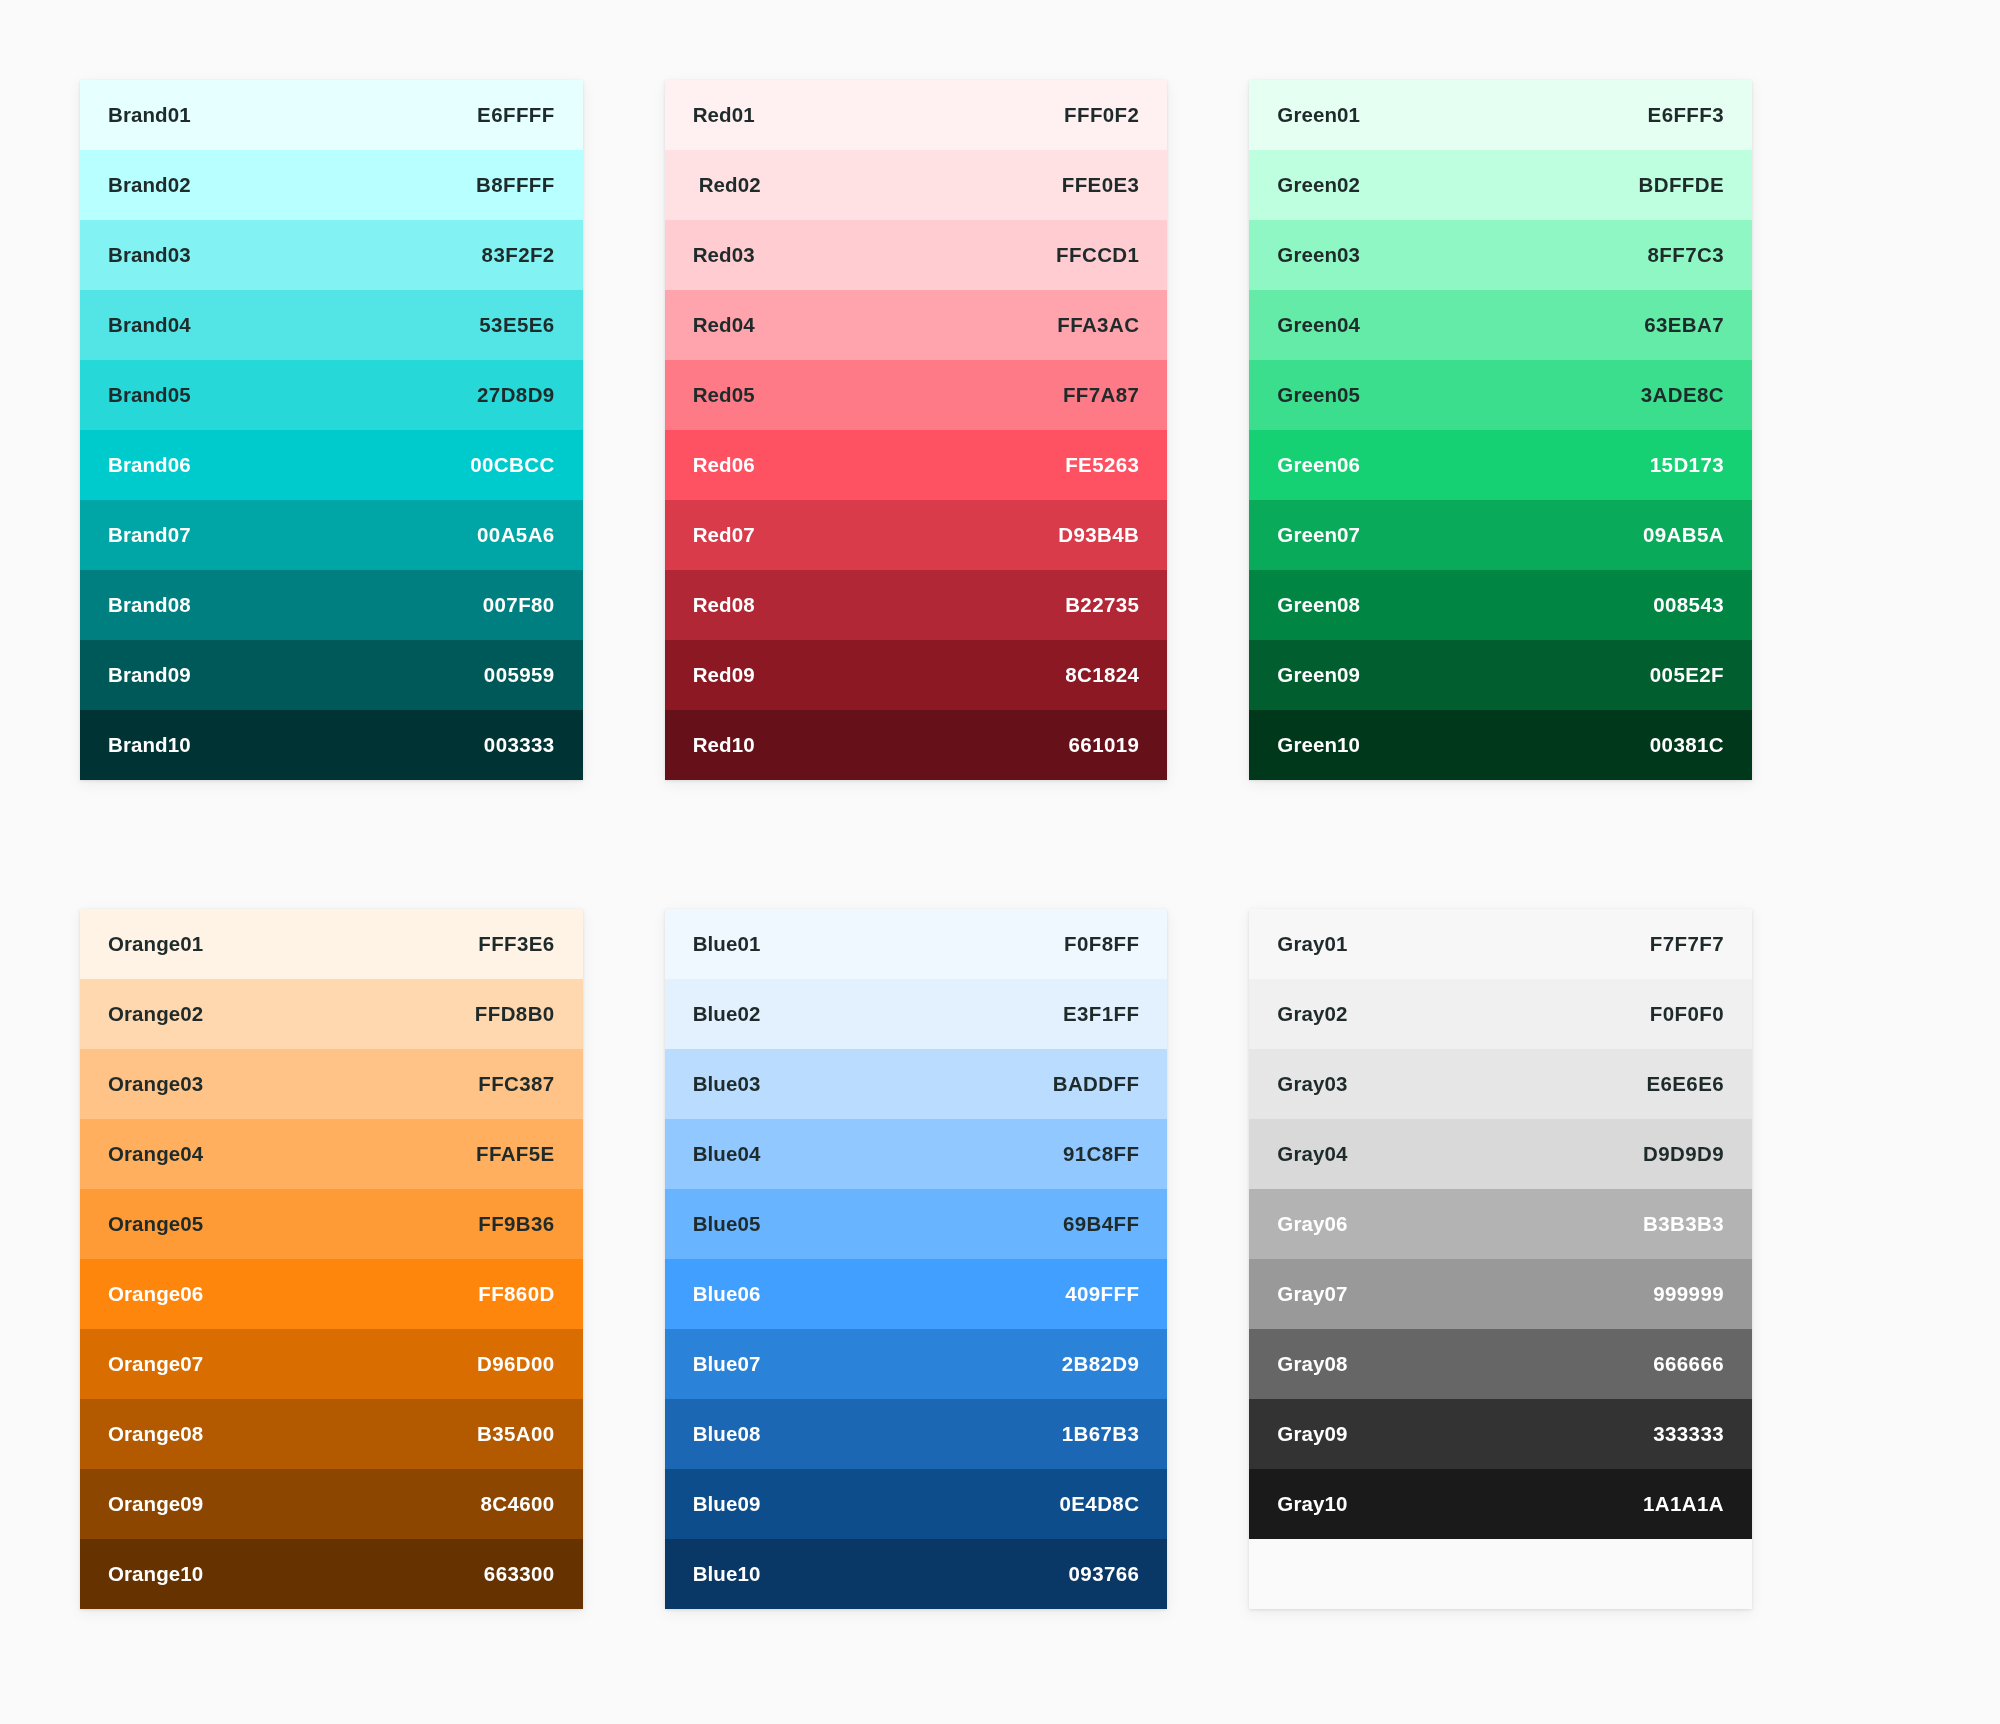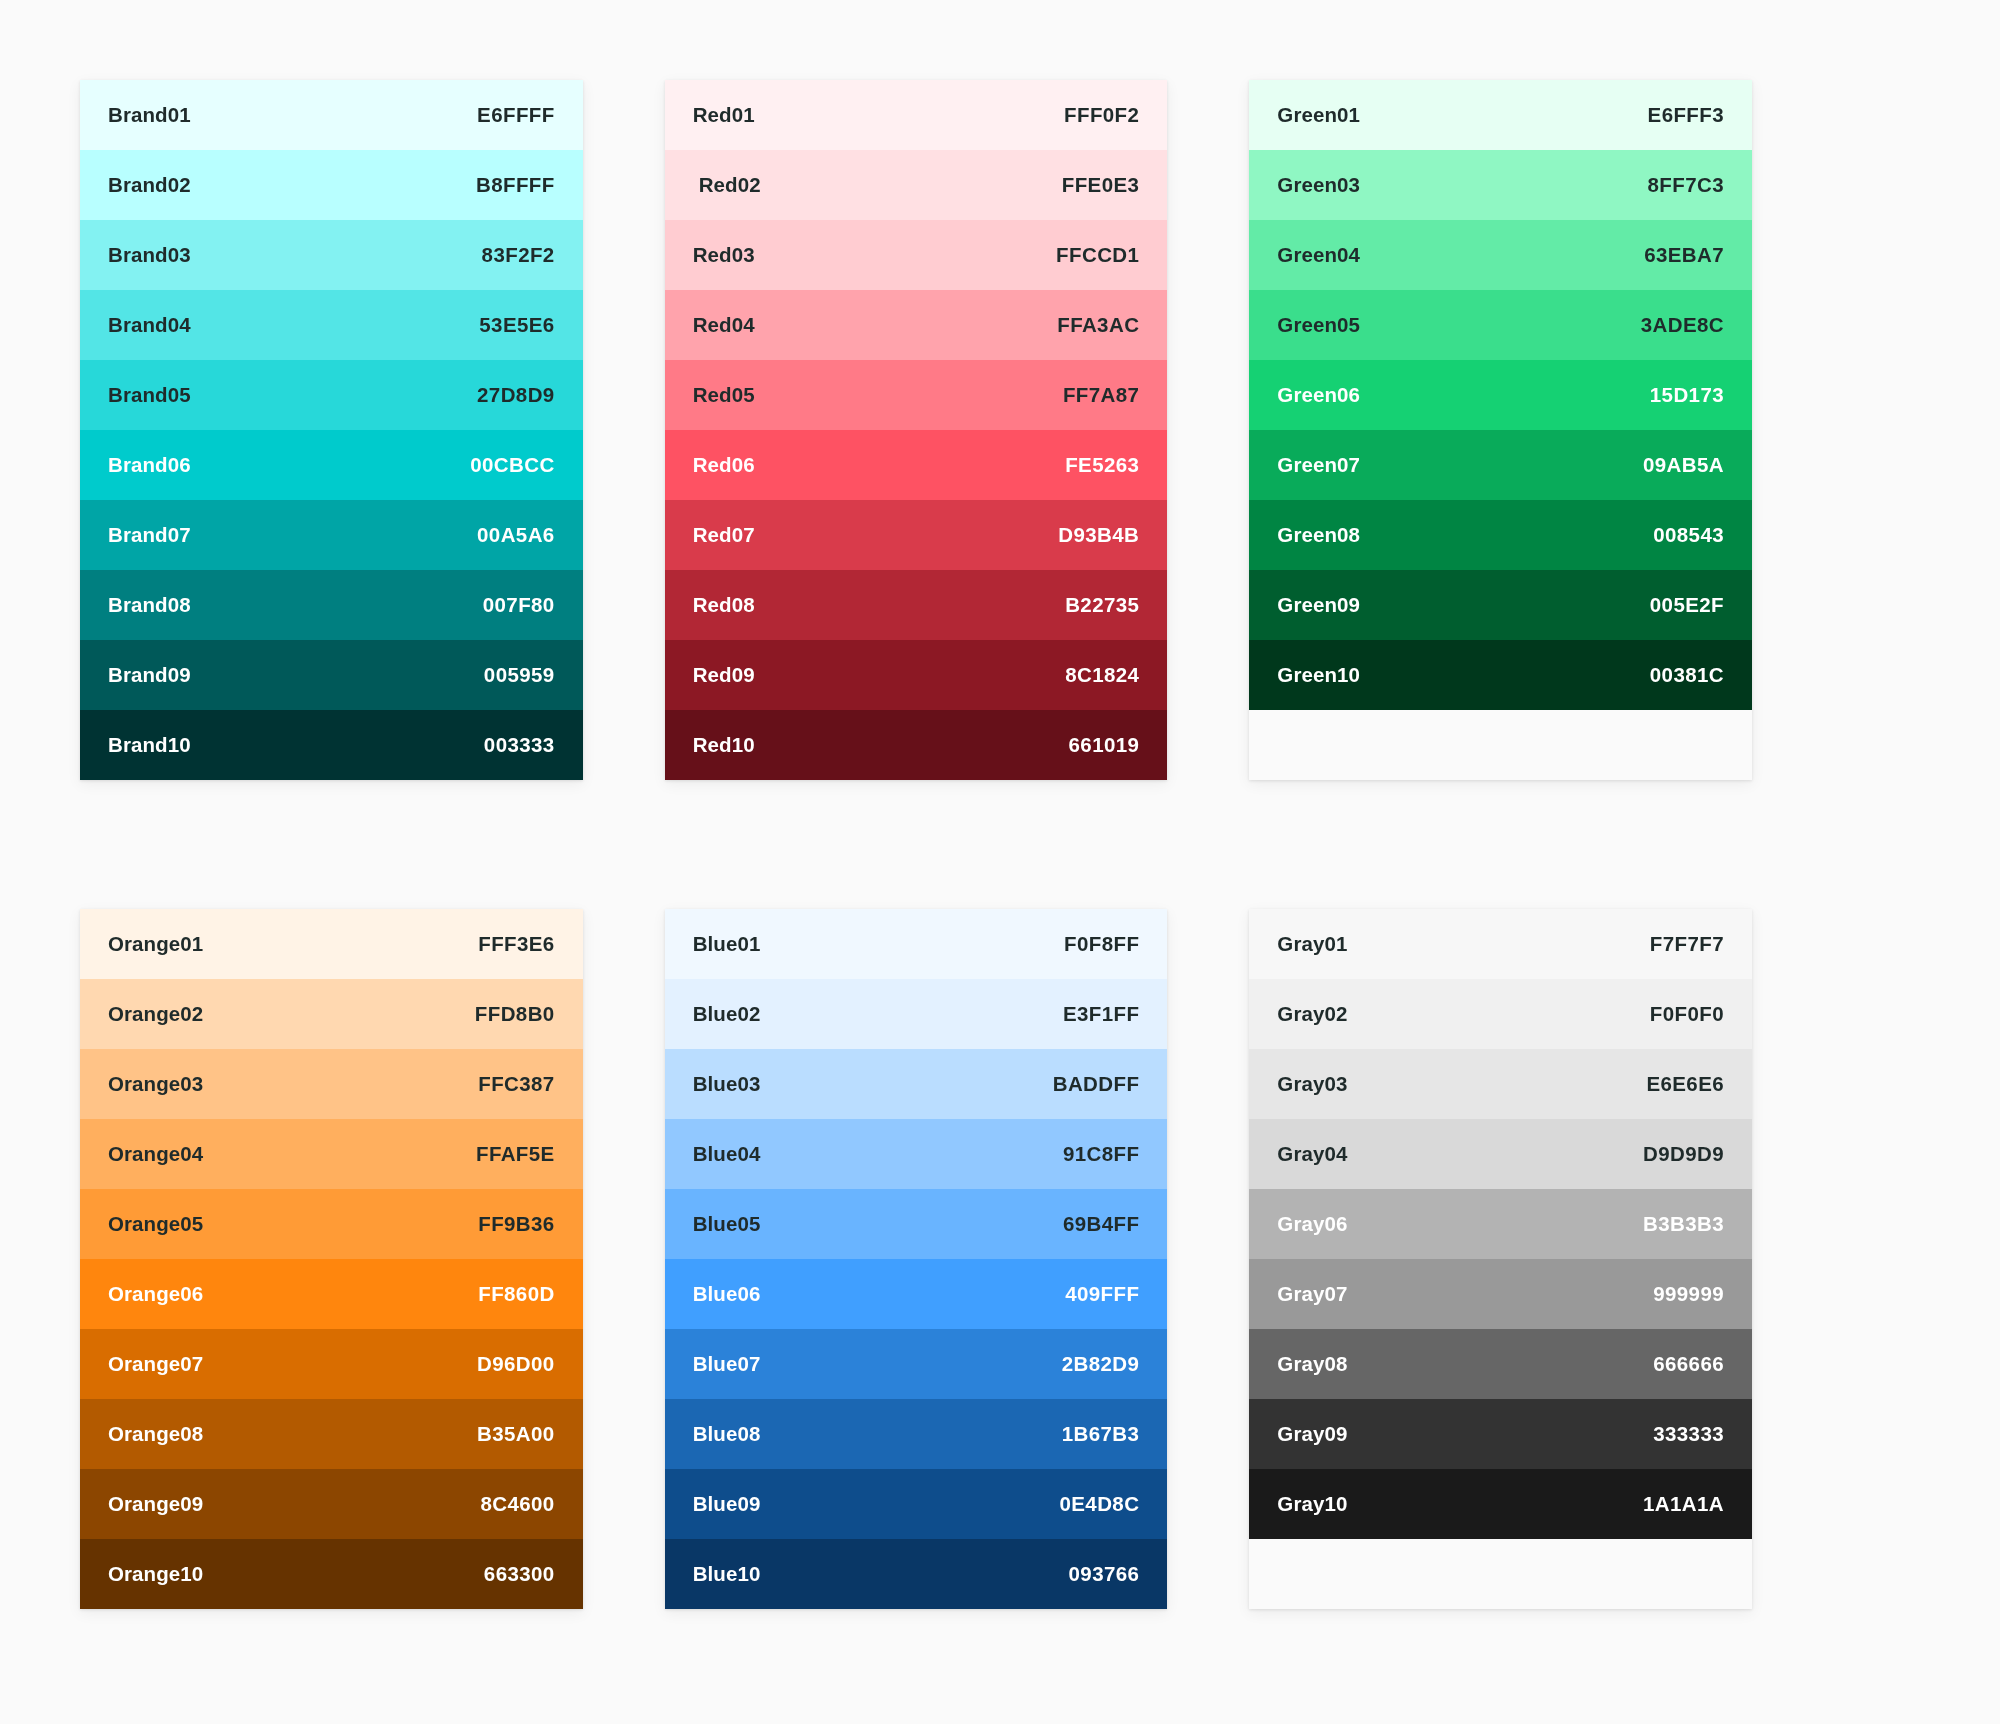--- a/index.html
+++ b/index.html
@@ -155,20 +155,24 @@
         <div class="swatch-row" style="background: rgb(102, 16, 25);">
           <span class="swatch-name text-light">Red10</span>
           <span class="swatch-hex text-light">661019</span>
         </div>
       </div>
       <div class="palette-card">
         <div class="swatch-row" style="background: rgb(230, 255, 243);">
           <span class="swatch-name text-dark">Green01</span>
           <span class="swatch-hex text-dark">E6FFF3</span>
         </div>
+        <div class="swatch-row" style="background: rgb(189, 255, 222);">
+          <span class="swatch-name text-dark">Green02</span>
+          <span class="swatch-hex text-dark">BDFFDE</span>
+        </div>
         <div class="swatch-row" style="background: rgb(143, 247, 195);">
           <span class="swatch-name text-dark">Green03</span>
           <span class="swatch-hex text-dark">8FF7C3</span>
         </div>
         <div class="swatch-row" style="background: rgb(99, 235, 167);">
           <span class="swatch-name text-dark">Green04</span>
           <span class="swatch-hex text-dark">63EBA7</span>
         </div>
         <div class="swatch-row" style="background: rgb(58, 222, 140);">
           <span class="swatch-name text-dark">Green05</span>

